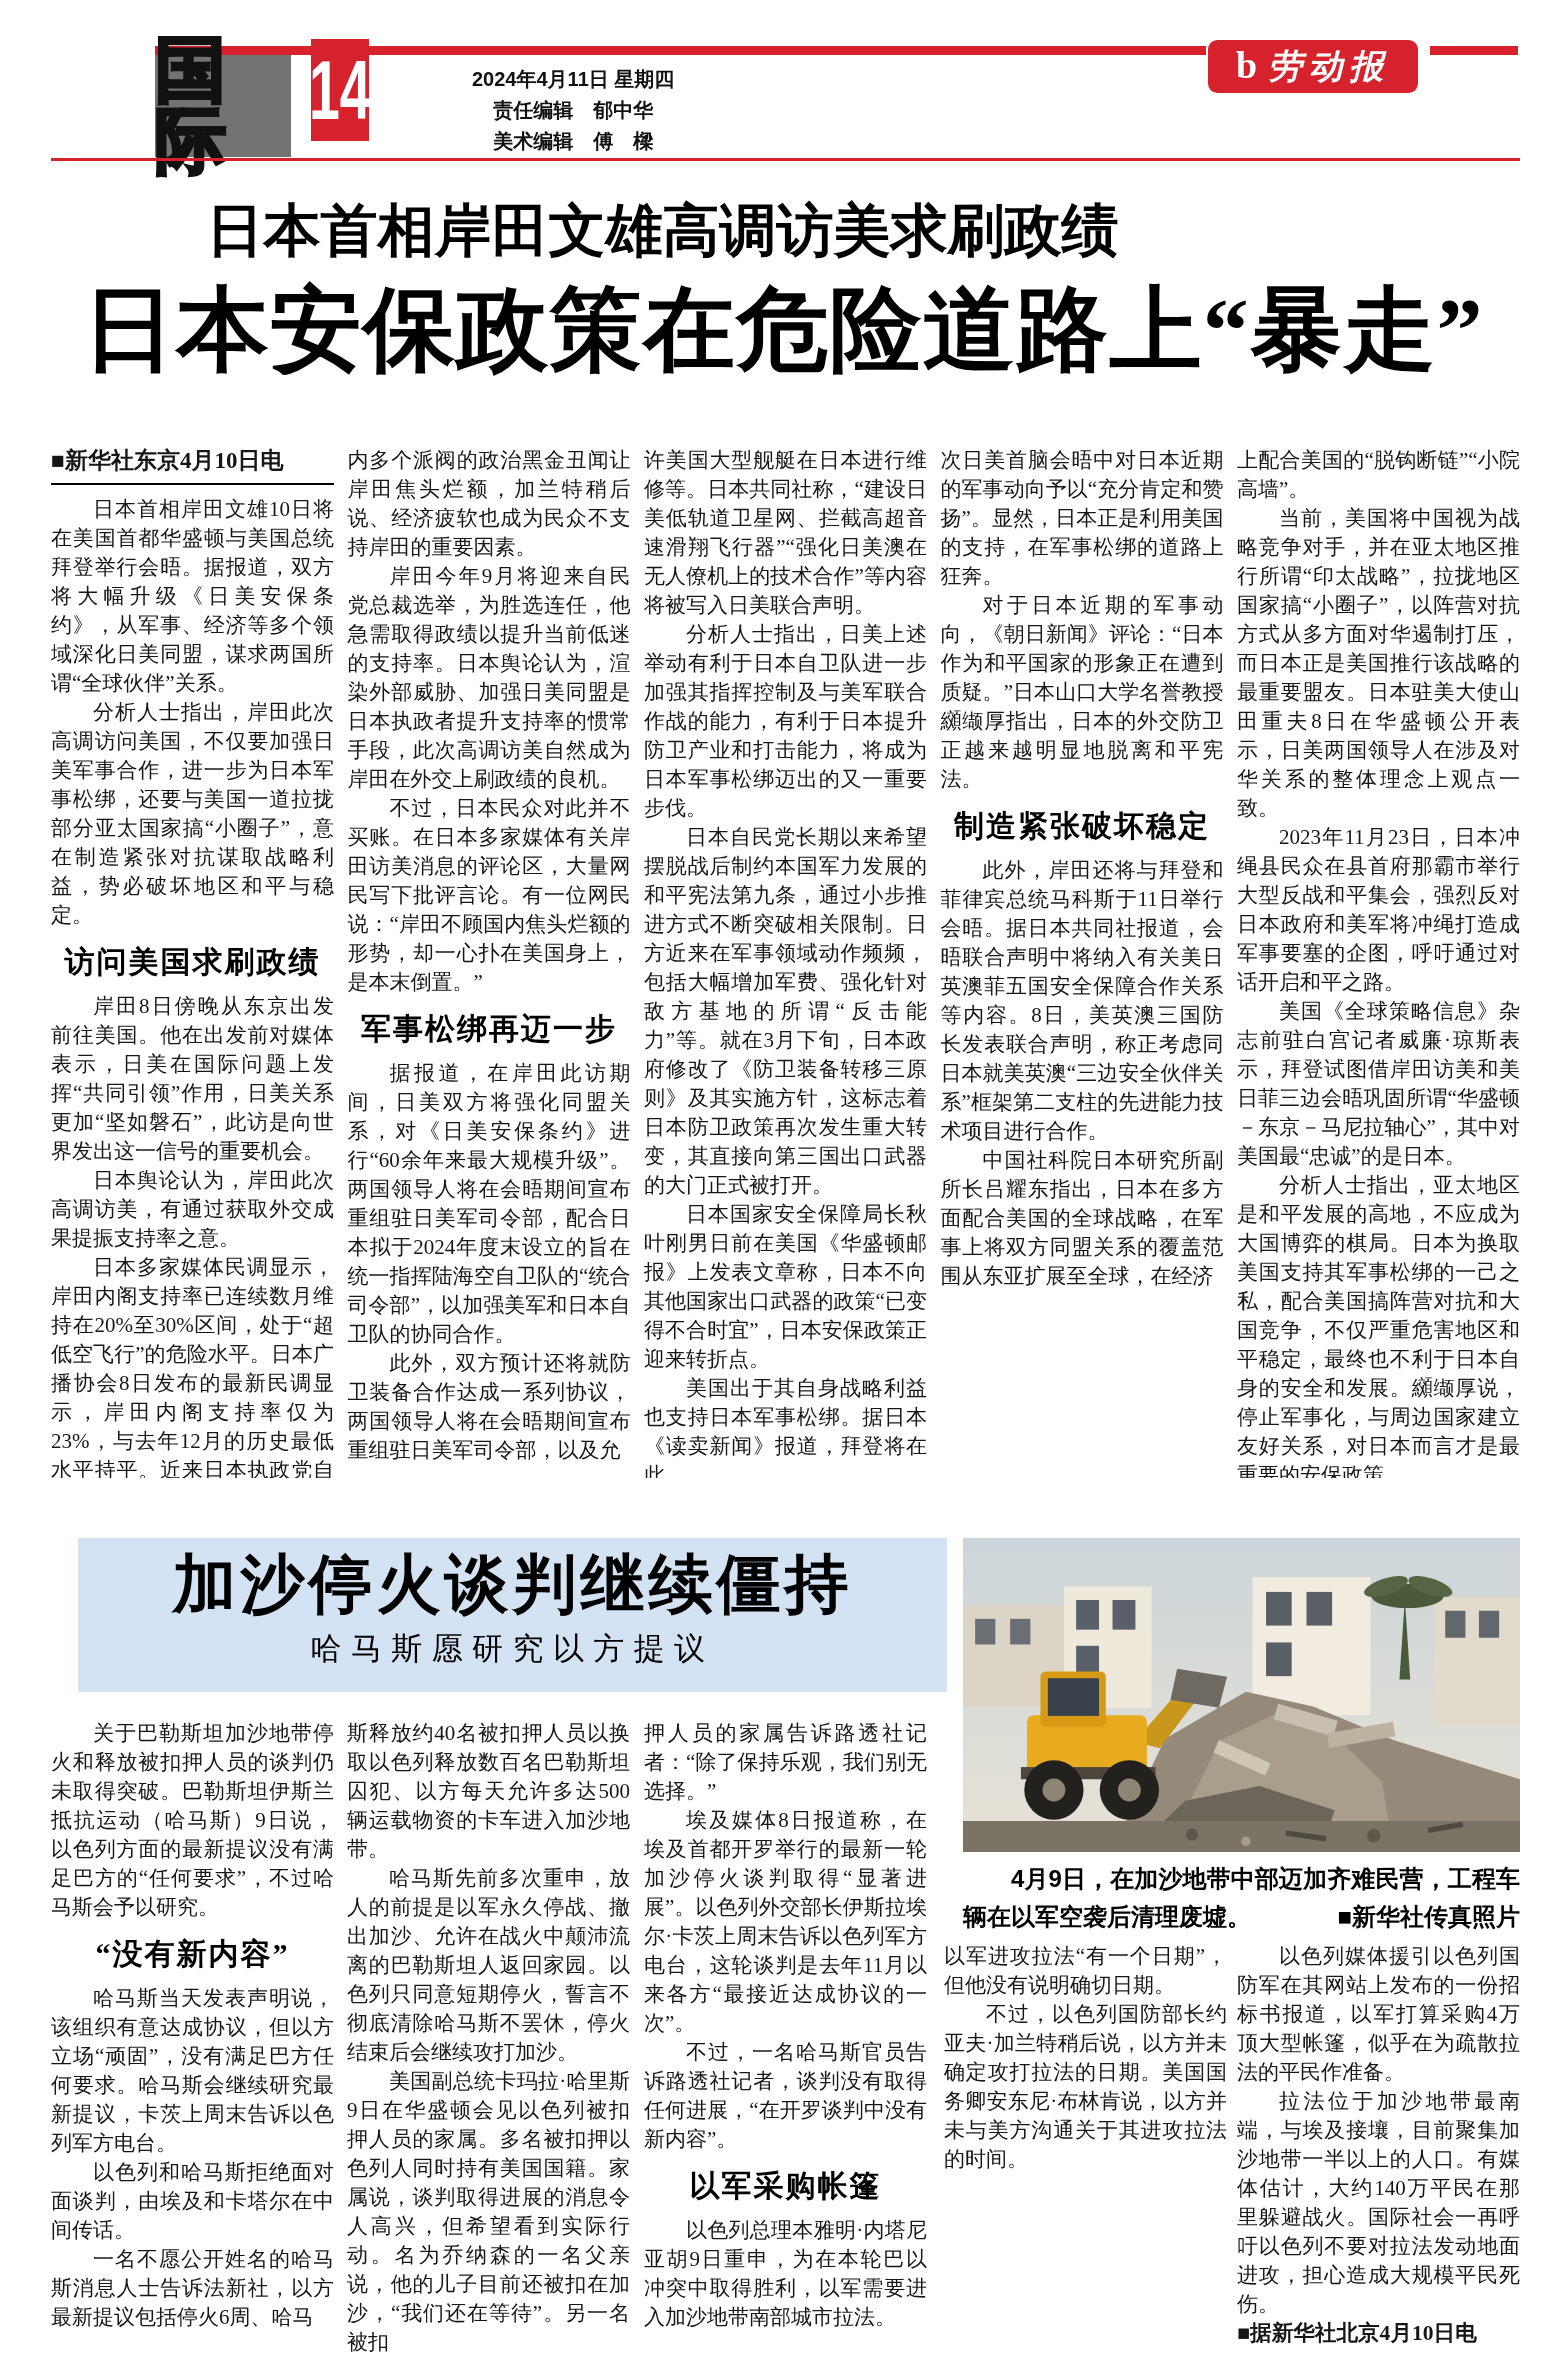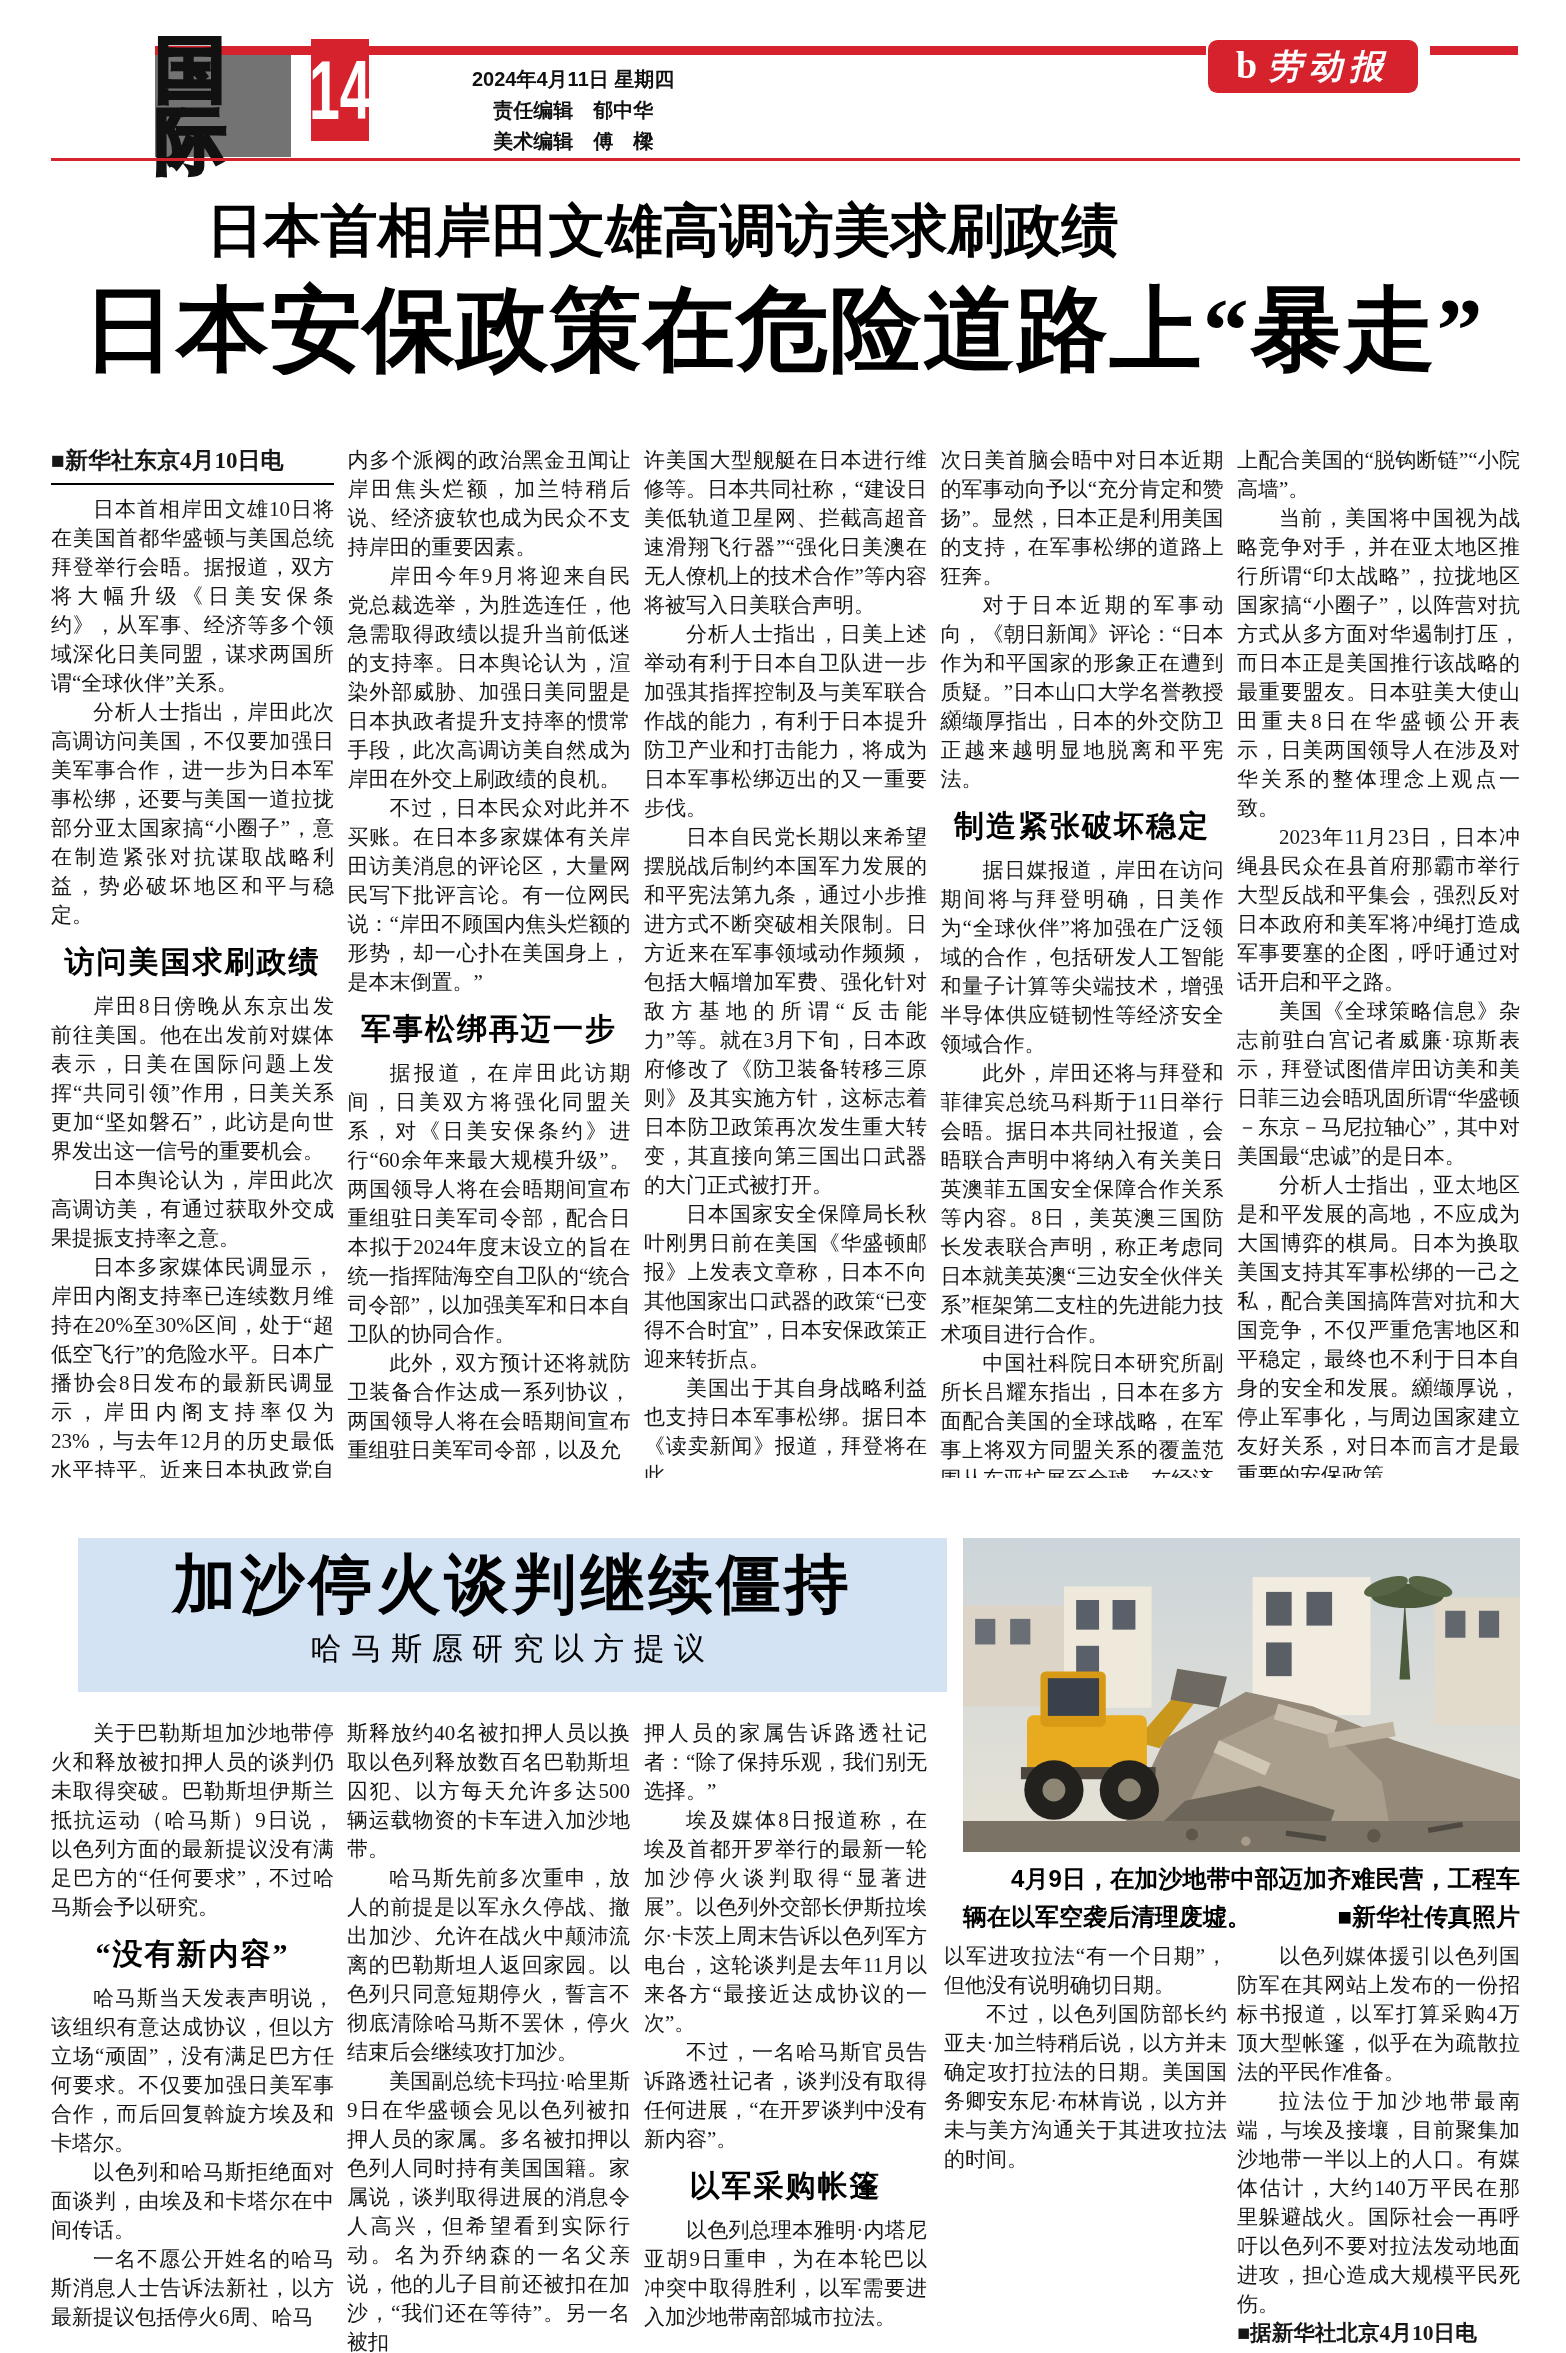--- a/index.html
+++ b/index.html
@@ -101,21 +101,20 @@
         <p class="pc">许美国大型舰艇在日本进行维修等。日本共同社称，“建设日美低轨道卫星网、拦截高超音速滑翔飞行器”“强化日美澳在无人僚机上的技术合作”等内容将被写入日美联合声明。</p>
         <p class="p">分析人士指出，日美上述举动有利于日本自卫队进一步加强其指挥控制及与美军联合作战的能力，有利于日本提升防卫产业和打击能力，将成为日本军事松绑迈出的又一重要步伐。</p>
         <p class="p">日本自民党长期以来希望摆脱战后制约本国军力发展的和平宪法第九条，通过小步推进方式不断突破相关限制。日方近来在军事领域动作频频，包括大幅增加军费、强化针对敌方基地的所谓“反击能力”等。就在3月下旬，日本政府修改了《防卫装备转移三原则》及其实施方针，这标志着日本防卫政策再次发生重大转变，其直接向第三国出口武器的大门正式被打开。</p>
         <p class="p">日本国家安全保障局长秋叶刚男日前在美国《华盛顿邮报》上发表文章称，日本不向其他国家出口武器的政策“已变得不合时宜”，日本安保政策正迎来转折点。</p>
         <p class="p">美国出于其自身战略利益也支持日本军事松绑。据日本《读卖新闻》报道，拜登将在此</p>
       </div>
       <div class="col">
         <p class="pc">次日美首脑会晤中对日本近期的军事动向予以“充分肯定和赞扬”。显然，日本正是利用美国的支持，在军事松绑的道路上狂奔。</p>
         <p class="p">对于日本近期的军事动向，《朝日新闻》评论：“日本作为和平国家的形象正在遭到质疑。”日本山口大学名誉教授纐缬厚指出，日本的外交防卫正越来越明显地脱离和平宪法。</p>
         <h3>制造紧张破坏稳定</h3>
-        <p class="p">据日媒报道，岸田在访问期间将与拜登明确，日美作为“全球伙伴”将加强在广泛领域的合作，包括研发人工智能和量子计算等尖端技术，增强半导体供应链韧性等经济安全领域合作。</p>
         <p class="p">此外，岸田还将与拜登和菲律宾总统马科斯于11日举行会晤。据日本共同社报道，会晤联合声明中将纳入有关美日英澳菲五国安全保障合作关系等内容。8日，美英澳三国防长发表联合声明，称正考虑同日本就美英澳“三边安全伙伴关系”框架第二支柱的先进能力技术项目进行合作。</p>
         <p class="p">中国社科院日本研究所副所长吕耀东指出，日本在多方面配合美国的全球战略，在军事上将双方同盟关系的覆盖范围从东亚扩展至全球，在经济</p>
       </div>
       <div class="col">
         <p class="pc">上配合美国的“脱钩断链”“小院高墙”。</p>
         <p class="p">当前，美国将中国视为战略竞争对手，并在亚太地区推行所谓“印太战略”，拉拢地区国家搞“小圈子”，以阵营对抗方式从多方面对华遏制打压，而日本正是美国推行该战略的最重要盟友。日本驻美大使山田重夫8日在华盛顿公开表示，日美两国领导人在涉及对华关系的整体理念上观点一致。</p>
         <p class="p">2023年11月23日，日本冲绳县民众在县首府那霸市举行大型反战和平集会，强烈反对日本政府和美军将冲绳打造成军事要塞的企图，呼吁通过对话开启和平之路。</p>
         <p class="p">美国《全球策略信息》杂志前驻白宫记者威廉·琼斯表示，拜登试图借岸田访美和美日菲三边会晤巩固所谓“华盛顿－东京－马尼拉轴心”，其中对美国最“忠诚”的是日本。</p>
         <p class="p">分析人士指出，亚太地区是和平发展的高地，不应成为大国博弈的棋局。日本为换取美国支持其军事松绑的一己之私，配合美国搞阵营对抗和大国竞争，不仅严重危害地区和平稳定，最终也不利于日本自身的安全和发展。纐缬厚说，停止军事化，与周边国家建立友好关系，对日本而言才是最重要的安保政策。</p>
       </div>
@@ -181,21 +180,21 @@
 
     <div class="caption">
       <span class="cap-text">4月9日，在加沙地带中部迈加齐难民营，工程车辆在以军空袭后清理废墟。</span>
       <span class="credit">■新华社传真照片</span>
     </div>
 
     <div class="bottom-cols">
         <div class="col">
           <p class="p">关于巴勒斯坦加沙地带停火和释放被扣押人员的谈判仍未取得突破。巴勒斯坦伊斯兰抵抗运动（哈马斯）9日说，以色列方面的最新提议没有满足巴方的“任何要求”，不过哈马斯会予以研究。</p>
           <h3>“没有新内容”</h3>
-          <p class="p">哈马斯当天发表声明说，该组织有意达成协议，但以方立场“顽固”，没有满足巴方任何要求。不仅要加强日美军事合作，而后回复斡旋方埃及和卡塔尔。</p>
+          <p class="p">哈马斯当天发表声明说，该组织有意达成协议，但以方立场“顽固”，没有满足巴方任何要求。哈马斯会继续研究最新提议，卡茨上周末告诉以色列军方电台。</p>
           <p class="p">以色列和哈马斯拒绝面对面谈判，由埃及和卡塔尔在中间传话。</p>
           <p class="p">一名不愿公开姓名的哈马斯消息人士告诉法新社，以方最新提议包括停火6周、哈马</p>
         </div>
         <div class="col">
           <p class="pc">斯释放约40名被扣押人员以换取以色列释放数百名巴勒斯坦囚犯、以方每天允许多达500辆运载物资的卡车进入加沙地带。</p>
           <p class="p">哈马斯先前多次重申，放人的前提是以军永久停战、撤出加沙、允许在战火中颠沛流离的巴勒斯坦人返回家园。以色列只同意短期停火，誓言不彻底清除哈马斯不罢休，停火结束后会继续攻打加沙。</p>
           <p class="p">美国副总统卡玛拉·哈里斯9日在华盛顿会见以色列被扣押人员的家属。多名被扣押以色列人同时持有美国国籍。家属说，谈判取得进展的消息令人高兴，但希望看到实际行动。名为乔纳森的一名父亲说，他的儿子目前还被扣在加沙，“我们还在等待”。另一名被扣</p>
         </div>
         <div class="col">
           <p class="pc">押人员的家属告诉路透社记者：“除了保持乐观，我们别无选择。”</p>

